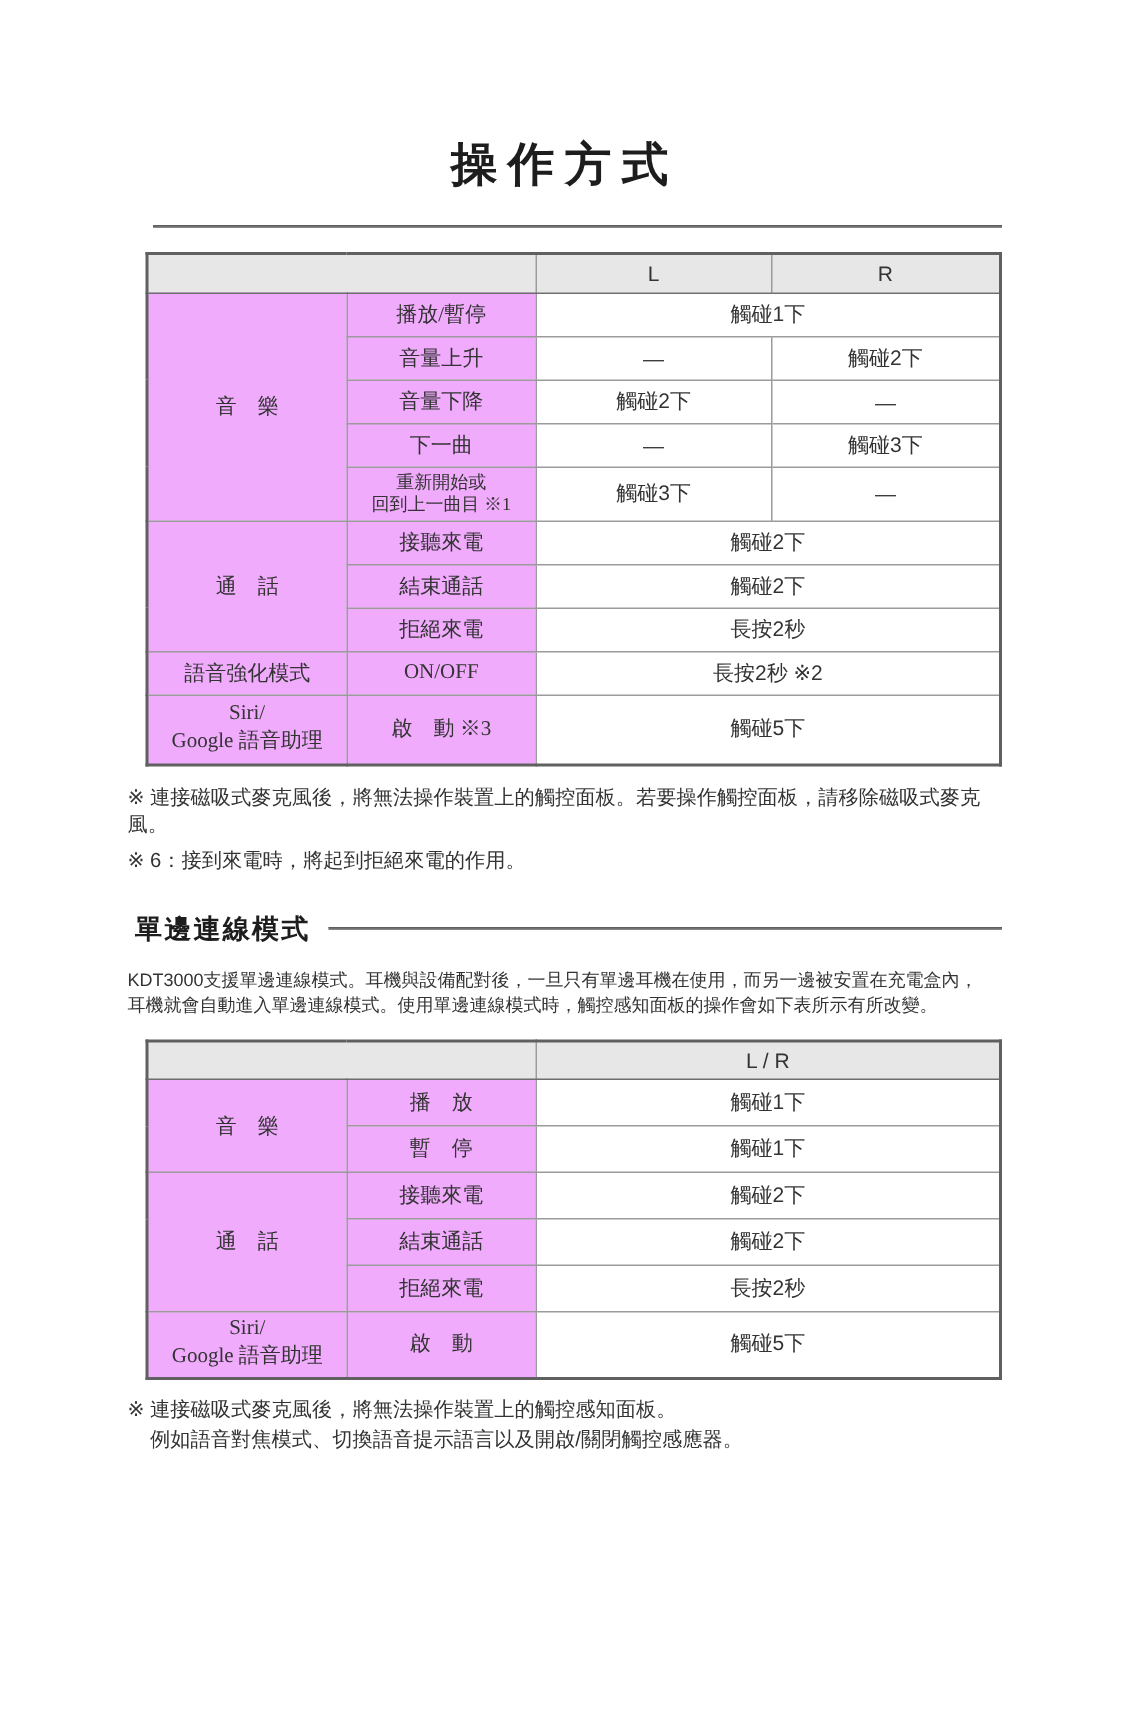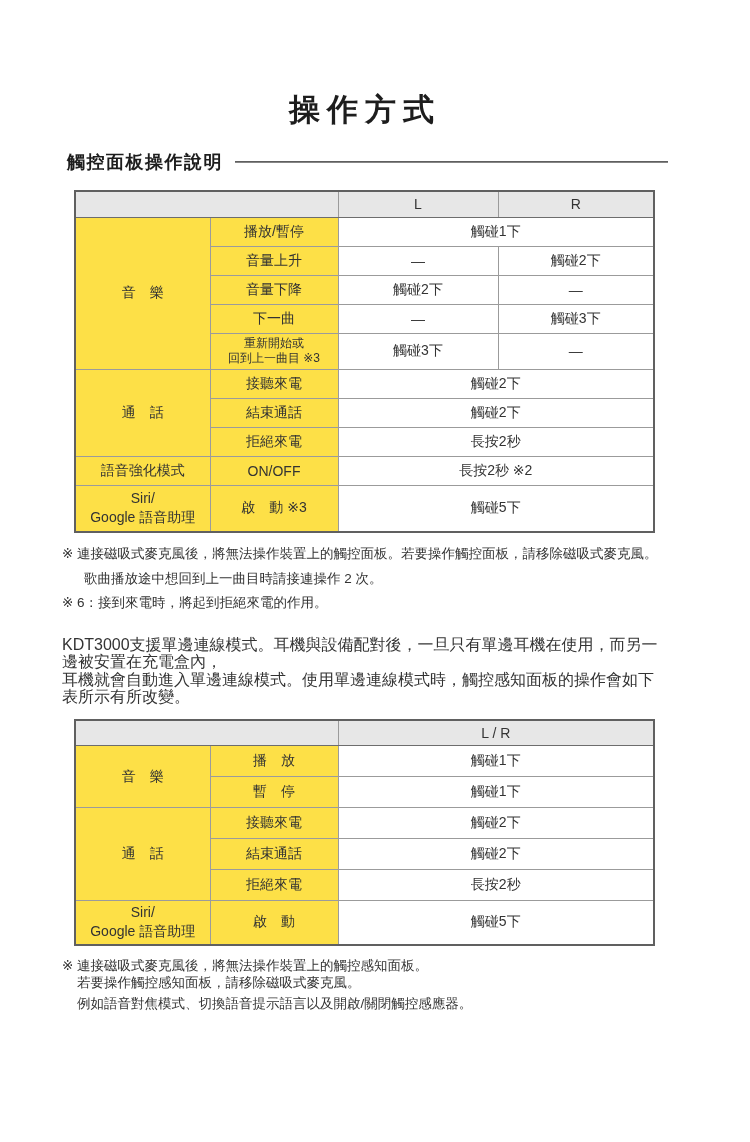--- a/index.html
+++ b/index.html
@@ -1,21 +1,21 @@
 <!DOCTYPE html>
 <html><head>
 <meta charset="utf-8">
 <style>
   html,body { margin:0; padding:0; }
   body {
     width:750px; height:1142px; background:#ffffff; position:relative;
     font-family:"Liberation Sans","DejaVu Sans",sans-serif;
     color:#3a3a3a; overflow:hidden;
   }
-  .page { padding:0 82px 0 62px; }
+  .page { padding:0 82px 0 85px; }
 
   
   .title {
     margin:93px 0 0 0; text-align:center;
     font-family:"Liberation Serif","DejaVu Serif",serif;
     font-size:31px; font-weight:bold; letter-spacing:7px; color:#1d1d1d;
     line-height:1.1;
   }
 
   
@@ -34,51 +34,50 @@
   .optable {
     border-collapse:collapse; table-layout:fixed;
     margin-left:12px; font-size:14px; color:#333;
     border:2px solid #606060;
   }
   .optable td {
     border:1px solid #9b9b9b; text-align:center; vertical-align:middle;
     padding:0 4px; box-sizing:border-box;
   }
   .optable tr.hd td { background:#e7e7e7; height:26px; border-bottom:1px solid #6d6d6d; }
-  .optable td.shade { background:#fde047; }
+  .optable td.shade { background:#f0abfc;font-family:Liberation Serif, serif; }
   .t1 tr.r  td { height:29px; }
   .t1 tr.r5 td { height:36px; }
   .t1 tr.r10 td { height:47px; }
   .t2 tr.r  td { height:31px; }
   .t2 tr.rS td { height:44px; }
   .twoline { font-size:12px; line-height:1.3;margin-top:44px; }
   .cat2 { font-size:14px; line-height:1.35; }
   .t1 { margin-top:16px; }
   .t2 { margin-top:13px; }
   .dash { color:#3c3c3c; }
 
   
-  .para { margin:14px 0 0 0; font-size:16px; line-height:17.5px; color:#333; }
+  .para { margin:14px 0 0 0; font-size:12px; line-height:17.5px; color:#333; }
   .notes { margin-top:12px; }
   .note { font-size:13.5px; line-height:17.5px; color:#333; margin-bottom:7px; }
   .indent22 { margin-left:22px; }
   .indent15 { margin-left:15px; }
   .notes-bottom { margin-top:11px; }
   .notes-bottom .note { margin-bottom:3px; }
 </style>
 </head>
 <body>
 
 <div class="page">
 
   <h1 class="title">操作方式</h1>
 
   <section class="sec1">
     <div class="sec-head">
-      <span class="sec-title">觸控面板操作說明</span>
       <span class="rule"></span>
     </div>
 
     <table class="optable t1">
       <colgroup>
         <col style="width:135px">
           <col style="width:128px">
           <col style="width:160px">
           <col style="width:156px">
       </colgroup>
@@ -104,21 +103,21 @@
           <td class="dash">—</td>
         </tr>
         <tr class="r">
           <td class="shade">下一曲</td>
           <td class="dash">—</td>
           <td>觸碰3下</td>
         </tr>
         <tr class="r5">
           <td class="shade twoline">
             <div>重新開始或</div>
-            <div>回到上一曲目 ※3</div>
+            <div>回到上一曲目 ※1</div>
           </td>
           <td>觸碰3下</td>
           <td class="dash">—</td>
         </tr>
         <tr class="r">
           <td rowspan="3" class="shade">通　話</td>
           <td class="shade">接聽來電</td>
           <td colspan="2">觸碰2下</td>
         </tr>
         <tr class="r">
@@ -143,29 +142,32 @@
           <td colspan="2">觸碰5下</td>
         </tr>
       </tbody>
     </table>
 
     <div class="notes">
       <div class="note">
         <div>※ 連接磁吸式麥克風後，將無法操作裝置上的觸控面板。若要操作觸控面板，請移除磁吸式麥克風。</div>
       </div>
       <div class="note">
-        <div class="indent22">歌曲播放途中想回到上一曲目時請接連操作 2 次。</div>
       </div>
       <div class="note">
         <div>※ 6：接到來電時，將起到拒絕來電的作用。</div>
       </div>
     </div>
   </section>
 
   <section class="sec2">
+    <div class="sec-head">
+      <span class="sec-title">單邊連線模式</span>
+      <span class="rule"></span>
+    </div>
 
     <p class="para">
       <span>KDT3000支援單邊連線模式。耳機與設備配對後，一旦只有單邊耳機在使用，而另一邊被安置在充電盒內，</span><br>
       <span>耳機就會自動進入單邊連線模式。使用單邊連線模式時，觸控感知面板的操作會如下表所示有所改變。</span>
     </p>
 
     <table class="optable t2">
       <colgroup>
         <col style="width:135px">
           <col style="width:128px">
@@ -205,21 +207,20 @@
           </td>
           <td class="shade">啟　動</td>
           <td>觸碰5下</td>
         </tr>
       </tbody>
     </table>
 
     <div class="notes notes-bottom">
       <div class="note">
         <div>※ 連接磁吸式麥克風後，將無法操作裝置上的觸控感知面板。</div>
-        <div class="indent15">若要操作觸控感知面板，請移除磁吸式麥克風。</div>
       </div>
       <div class="note">
         <div class="indent15">例如語音對焦模式、切換語音提示語言以及開啟/關閉觸控感應器。</div>
       </div>
     </div>
   </section>
 
 </div>
 
 </body></html>

